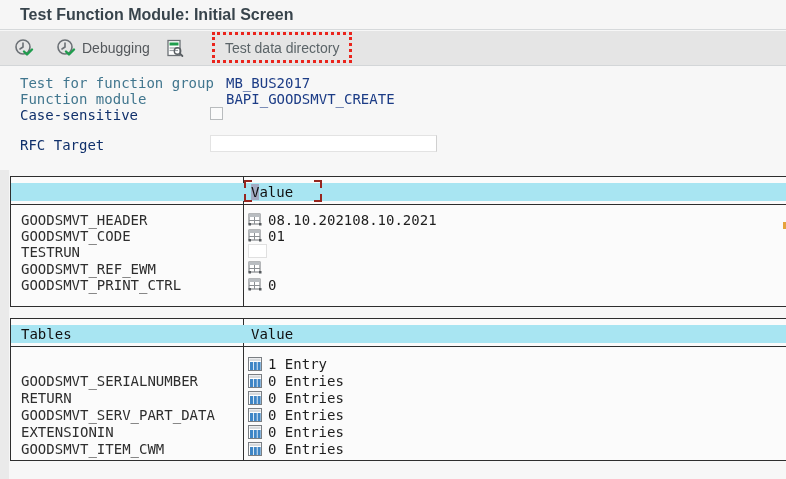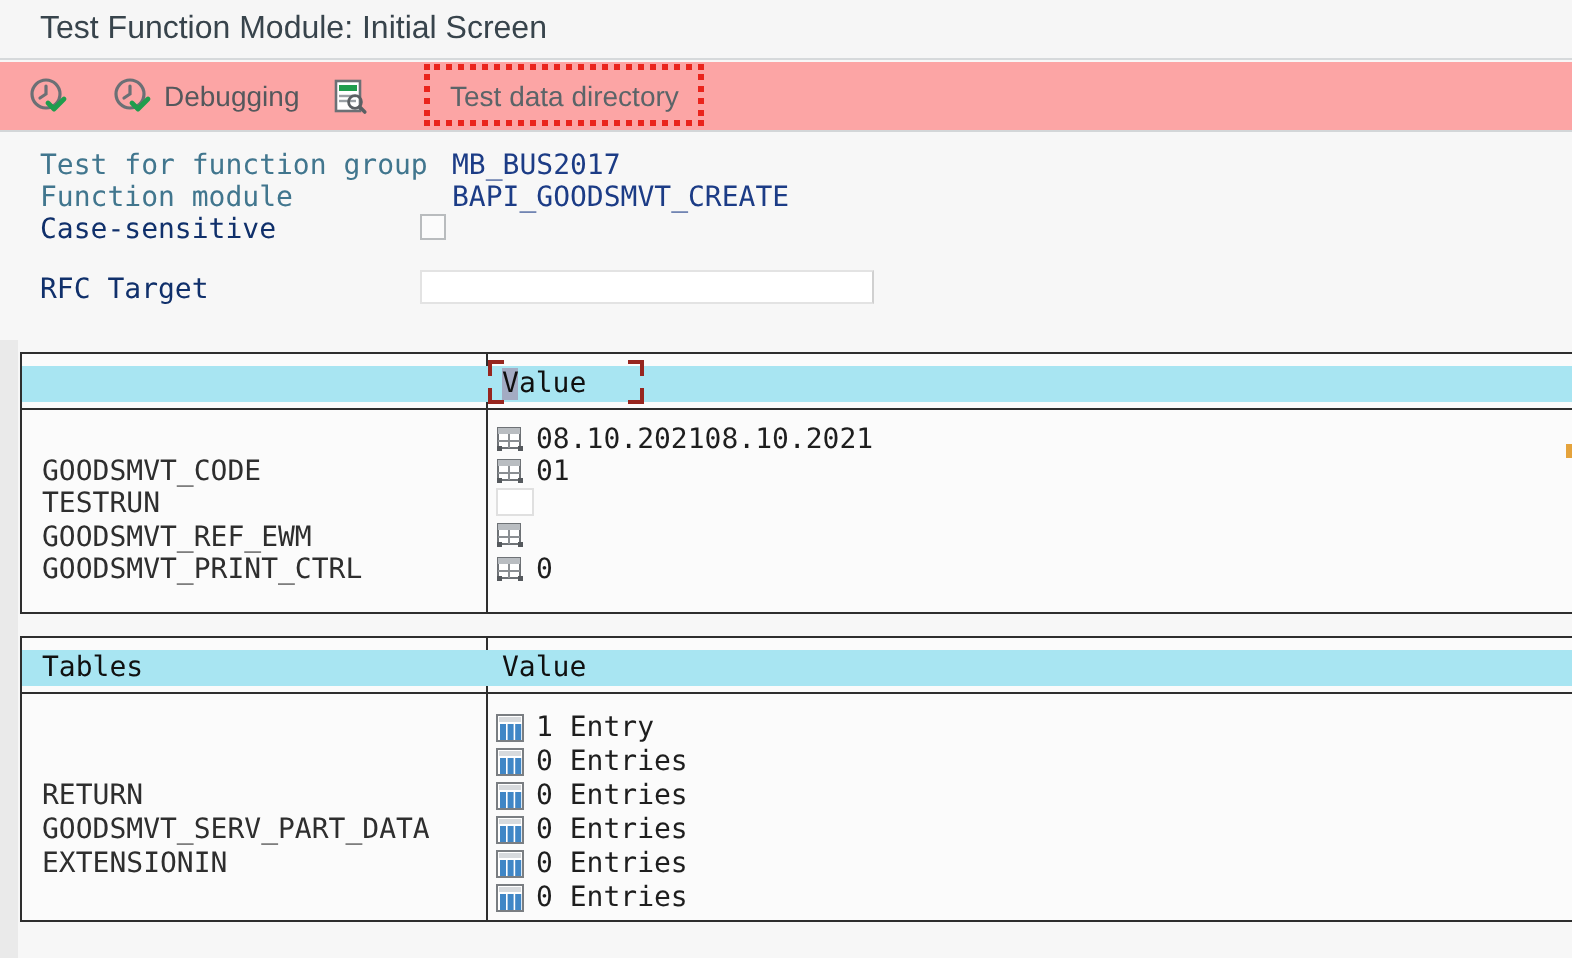--- a/index.html
+++ b/index.html
@@ -3,26 +3,26 @@
 <meta charset="utf-8">
 <style>
   * { margin:0; padding:0; box-sizing:border-box; }
   html,body { width:786px; height:479px; overflow:hidden; }
   body { background:#f7f7f7; font-family:"Liberation Sans", sans-serif; position:relative; }
 
   .mono { font-family:"DejaVu Sans Mono","Liberation Mono",monospace; font-size:14px; }
 
   
   .titlebar { position:absolute; left:0; top:0; width:786px; height:30px;
-              background:#f6f6f6; border-bottom:1px solid #d6d9db; }
+              background:#f6f6f6; border-bottom:1px solid #d6d9db;font-weight:bold; }
   .titlebar .title { position:absolute; left:20px; top:6px; font-size:16px; color:#38444c; }
 
   
   .toolbar { position:absolute; left:0; top:31px; width:786px; height:35px;
-             background:#fca5a5; border-bottom:1px solid #d3d6d8; }
+             background:#e5e5e5; border-bottom:1px solid #d3d6d8; }
   .tb-btn { position:absolute; top:0; height:34px; display:flex; align-items:center; gap:6px;
             color:#54585c; font-size:14px; cursor:default; }
   .tb-exec   { left:14px; }
   .tb-debug  { left:56px; }
   .tb-tdicon { left:165px; }
   .tb-tddir  { left:212px; border:3px dotted #ea241c; height:31px; top:1px; padding:0 10px;
                color:#5b6468; background:transparent; }
 
   .icon16 { width:20px; height:20px; display:inline-block; }
 
@@ -137,20 +137,21 @@
     <span class="cursor-box">
       <i class="ck tl"></i>
         <i class="ck tr"></i>
         <i class="ck bl"></i>
         <i class="ck br"></i>
       <span class="hdrtxt">Value</span>
     </span>
   </div>
 
   <div class="trow" style="top:35px">
+    <span class="cname">GOODSMVT_HEADER</span>
     <span class="cval">
       <span class="cell-icon">
         <svg viewBox="0 0 14 14" width="14" height="14">
             <rect x="1" y="1" width="11" height="10" fill="#fff" stroke="#6e7276" stroke-width="1"></rect>
             <rect x="1" y="1" width="11" height="3" fill="#b9bdc1"></rect>
             <line x1="6.5" y1="4" x2="6.5" y2="11" stroke="#8b8f93" stroke-width="1"></line>
             <line x1="1" y1="7.5" x2="12" y2="7.5" stroke="#8b8f93" stroke-width="1"></line>
             <rect x="11" y="10" width="2.5" height="2.5" fill="#55595d"></rect>
             <rect x="0.5" y="10" width="2.5" height="2.5" fill="#55595d"></rect>
           </svg>
@@ -235,20 +236,21 @@
             <rect x="2" y="5" width="3" height="8" fill="#3f86c6"></rect>
             <rect x="5.8" y="5" width="3" height="8" fill="#3f86c6"></rect>
             <rect x="9.6" y="5" width="3" height="8" fill="#3f86c6"></rect>
           </svg>
       </span>
       <span>1 Entry</span>
     </span>
   </div>
 
   <div class="trow" style="top:54px">
+    <span class="cname">GOODSMVT_SERIALNUMBER</span>
     <span class="cval">
       <span class="cell-icon">
         <svg viewBox="0 0 14 14" width="14" height="14">
             <rect x="0.5" y="0.5" width="13" height="13" fill="#fff" stroke="#7a7e82" stroke-width="1"></rect>
             <rect x="1.5" y="1.5" width="11" height="2.5" fill="#d7dadd"></rect>
             <rect x="2" y="5" width="3" height="8" fill="#3f86c6"></rect>
             <rect x="5.8" y="5" width="3" height="8" fill="#3f86c6"></rect>
             <rect x="9.6" y="5" width="3" height="8" fill="#3f86c6"></rect>
           </svg>
       </span>
@@ -298,20 +300,21 @@
             <rect x="2" y="5" width="3" height="8" fill="#3f86c6"></rect>
             <rect x="5.8" y="5" width="3" height="8" fill="#3f86c6"></rect>
             <rect x="9.6" y="5" width="3" height="8" fill="#3f86c6"></rect>
           </svg>
       </span>
       <span>0 Entries</span>
     </span>
   </div>
 
   <div class="trow" style="top:122px">
+    <span class="cname">GOODSMVT_ITEM_CWM</span>
     <span class="cval">
       <span class="cell-icon">
         <svg viewBox="0 0 14 14" width="14" height="14">
             <rect x="0.5" y="0.5" width="13" height="13" fill="#fff" stroke="#7a7e82" stroke-width="1"></rect>
             <rect x="1.5" y="1.5" width="11" height="2.5" fill="#d7dadd"></rect>
             <rect x="2" y="5" width="3" height="8" fill="#3f86c6"></rect>
             <rect x="5.8" y="5" width="3" height="8" fill="#3f86c6"></rect>
             <rect x="9.6" y="5" width="3" height="8" fill="#3f86c6"></rect>
           </svg>
       </span>

